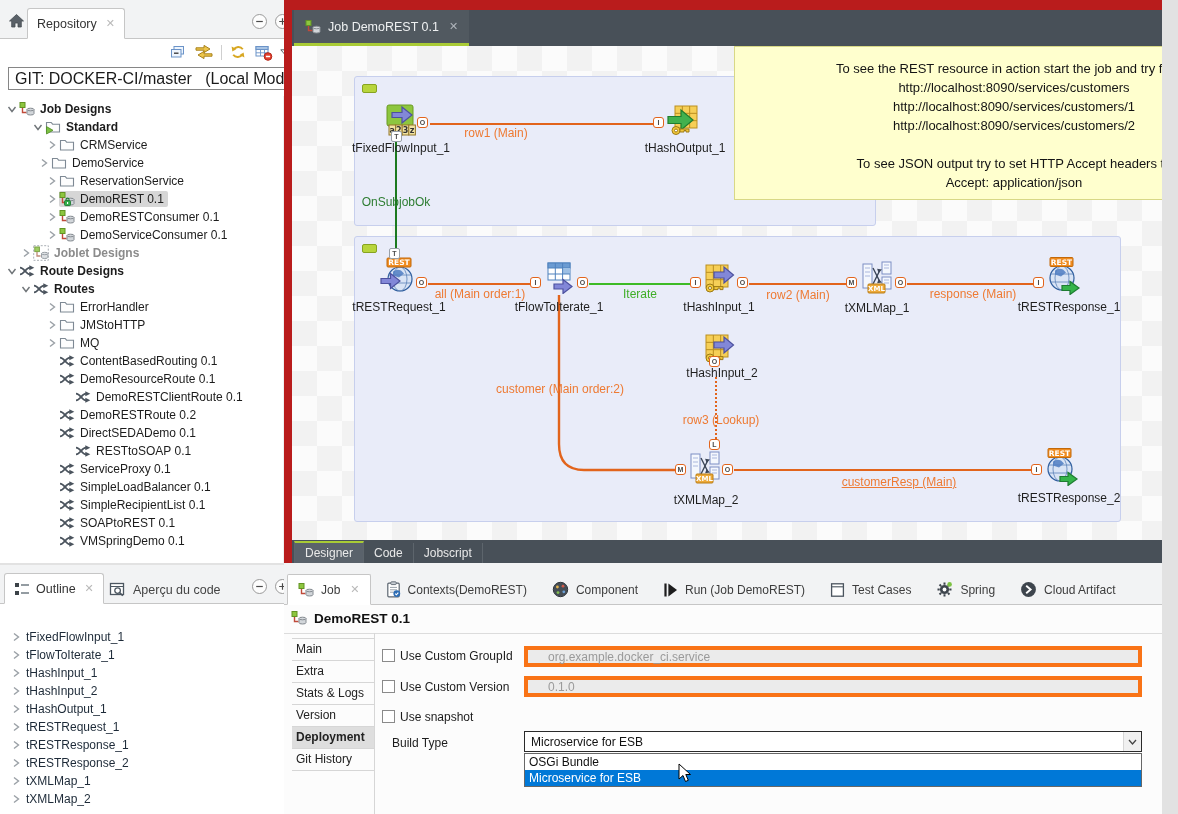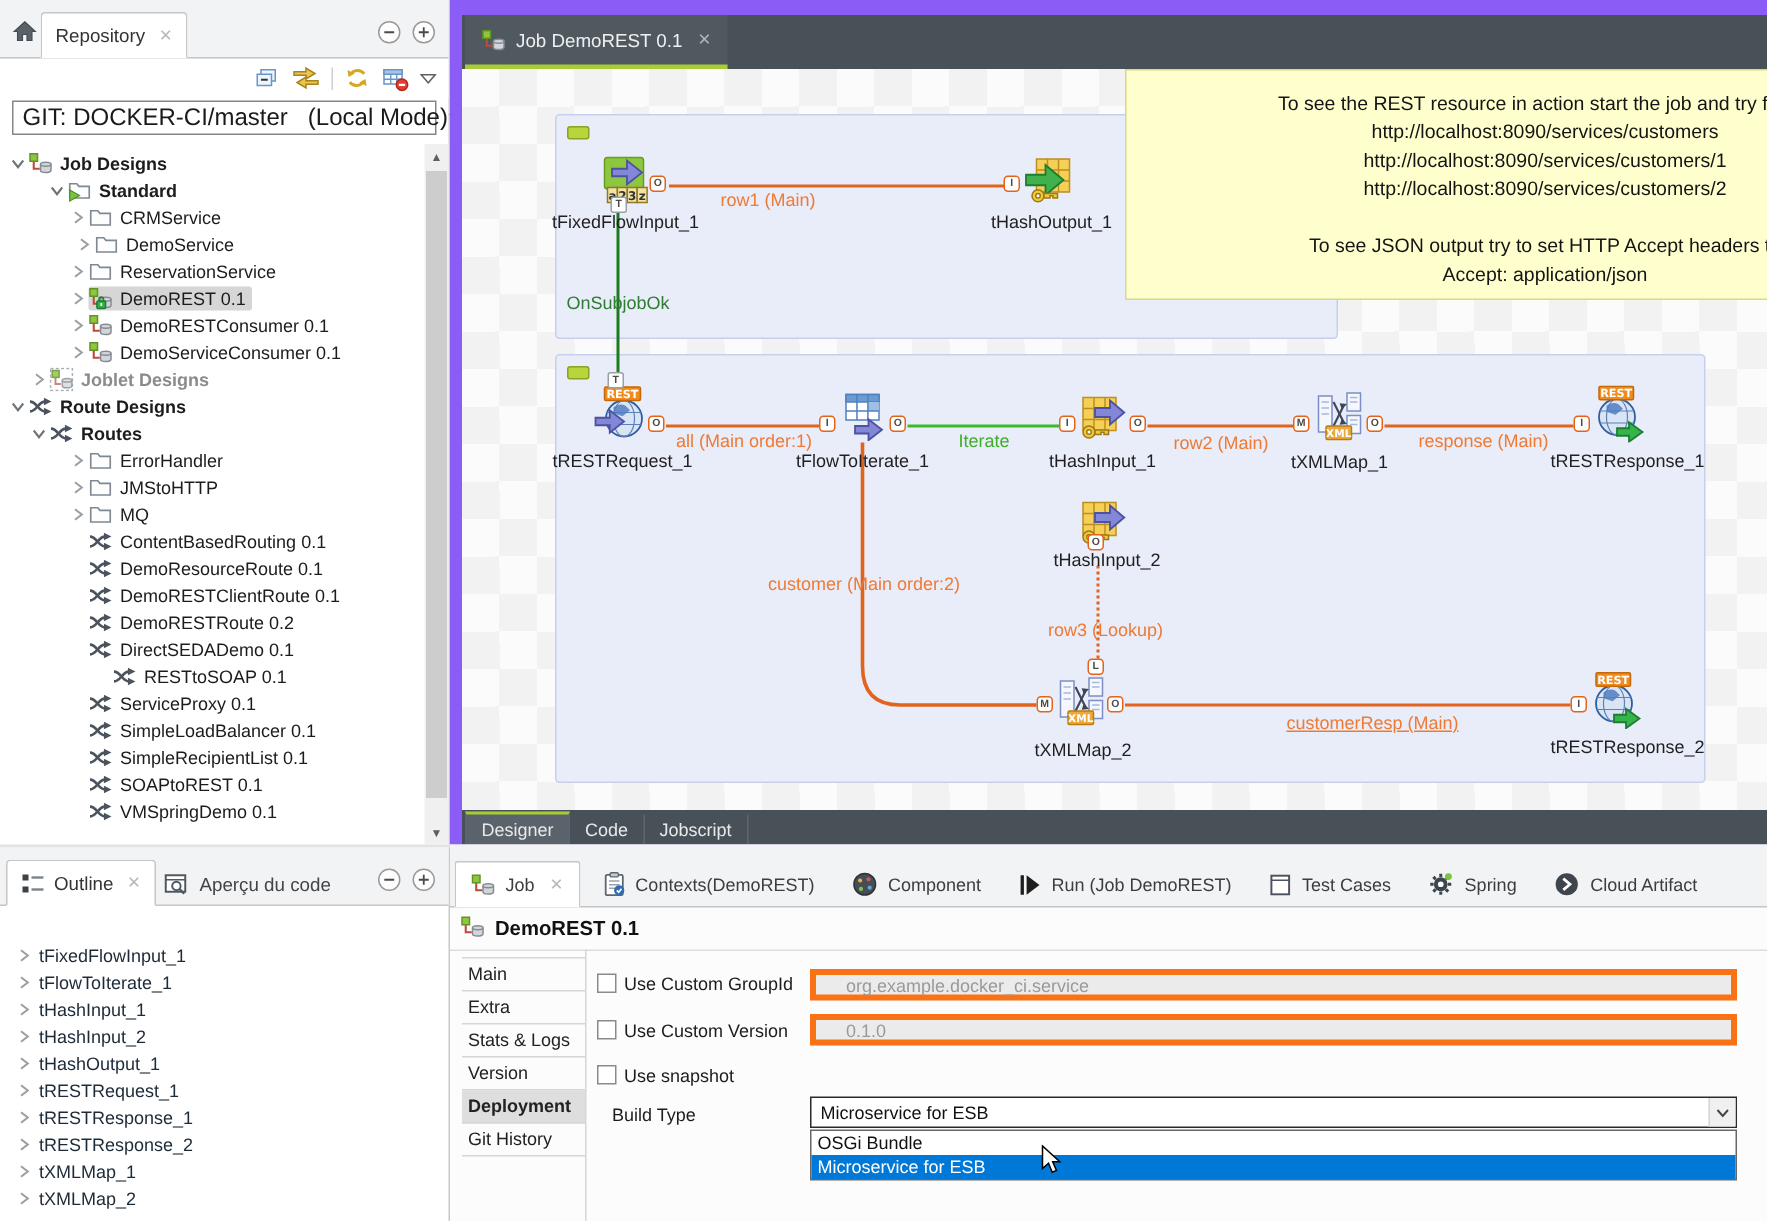--- a/index.html
+++ b/index.html
@@ -30,21 +30,21 @@
   .trow.bold .tlabel{font-weight:bold;}
   .trow.dim .tlabel{color:#8b8b8b;}
   #repo-sb{position:absolute;right:0;top:96px;width:16px;bottom:0;background:#f0f0f0;}
   .sbbtn{position:absolute;left:0;width:16px;height:16px;display:flex;align-items:center;justify-content:center;color:#5f5f5f;font-size:8px;}
   #repo-sb .thumb{position:absolute;left:1px;right:1px;top:18px;height:418px;background:#cdcdcd;}
   #outl-list{padding-top:24px;}
   .orow{height:18px;display:flex;align-items:center;padding-left:8px;}
   .orow .chev{width:16px;display:flex;justify-content:center;}
   .orow .tlabel{color:#1d2a38;}
 
-  #editor{position:absolute;left:300px;top:0;width:878px;height:790px;background:#8b5cf6;}
+  #editor{position:absolute;left:284px;top:0;width:878px;height:790px;background:#b91c1c;}
   #etabbar{position:absolute;left:8px;top:10px;right:0;height:36px;background:#485058;}
   #etab{position:absolute;left:2px;top:0;height:36px;box-sizing:border-box;display:flex;align-items:center;gap:7px;
         padding:0 11px;background:#515960;border-bottom:3px solid #a9cb35;color:#eef0f1;font-size:12.5px;}
   #etab .close{color:#aeb4ba;}
   #ecanvas{position:absolute;left:8px;top:46px;width:870px;height:494px;overflow:hidden;background-color:#f7f7f7;
            background-image:repeating-conic-gradient(#f2f2f2 0% 25%, #fbfbfb 0% 50%);background-size:50px 50px;}
   .subjob{position:absolute;background:#e9ecf9;border:1px solid #c7cfed;border-radius:3px;z-index:1;}
   .sj-min{position:absolute;width:13px;height:7px;background:#b8d53c;border:1px solid #87a321;border-radius:2px;z-index:2;}
   .note{position:absolute;background:#ffffce;border:1px solid #d8d886;box-sizing:border-box;text-align:center;
         padding-top:12px;line-height:19px;color:#141414;font-size:13px;z-index:2;}
@@ -213,21 +213,21 @@
           </span>
           <span class="selwrap">
             <span class="ticon icon">
               <svg width="16" height="16" viewBox="0 0 16 16">
                 <path d="M1.5 13 V3.5 H6.2 L7.6 5.2 H14.5 V13 Z" fill="#fdfdfd" stroke="#7e8994" stroke-width="1.1"></path>
               </svg>
             </span>
             <span class="tlabel">CRMService</span>
           </span>
         </div>
-        <div class="trow" style="padding-left: 48px;">
+        <div class="trow" style="padding-left: 36px;">
           <span class="chev">
             <svg width="10" height="10" viewBox="0 0 10 10">
               <path d="M3 1.5 L7.5 5 L3 8.5" fill="none" stroke="#9aa0a6" stroke-width="1.4"></path>
             </svg>
           </span>
           <span class="selwrap">
             <span class="ticon icon">
               <svg width="16" height="16" viewBox="0 0 16 16">
                 <path d="M1.5 13 V3.5 H6.2 L7.6 5.2 H14.5 V13 Z" fill="#fdfdfd" stroke="#7e8994" stroke-width="1.1"></path>
               </svg>
@@ -452,21 +452,21 @@
                 </g>
                 <g fill="#4b545e">
                   <path d="M10.3 2.2 L15.3 4.7 L10.3 7.2 Z"></path>
                   <path d="M10.3 8.8 L15.3 11.3 L10.3 13.8 Z"></path>
                 </g>
               </svg>
             </span>
             <span class="tlabel">DemoResourceRoute 0.1</span>
           </span>
         </div>
-        <div class="trow" style="padding-left: 44px;">
+        <div class="trow" style="padding-left: 60px;">
           <span class="chev"></span>
           <span class="selwrap">
             <span class="ticon icon">
               <svg width="16" height="16" viewBox="0 0 16 16">
                 <g fill="none" stroke="#4b545e" stroke-width="1.8">
                   <path d="M1 4.7 C5.5 4.7 6.5 11.3 11 11.3"></path>
                   <path d="M1 11.3 C5.5 11.3 6.5 4.7 11 4.7"></path>
                 </g>
                 <g fill="#4b545e">
                   <path d="M10.3 2.2 L15.3 4.7 L10.3 7.2 Z"></path>

